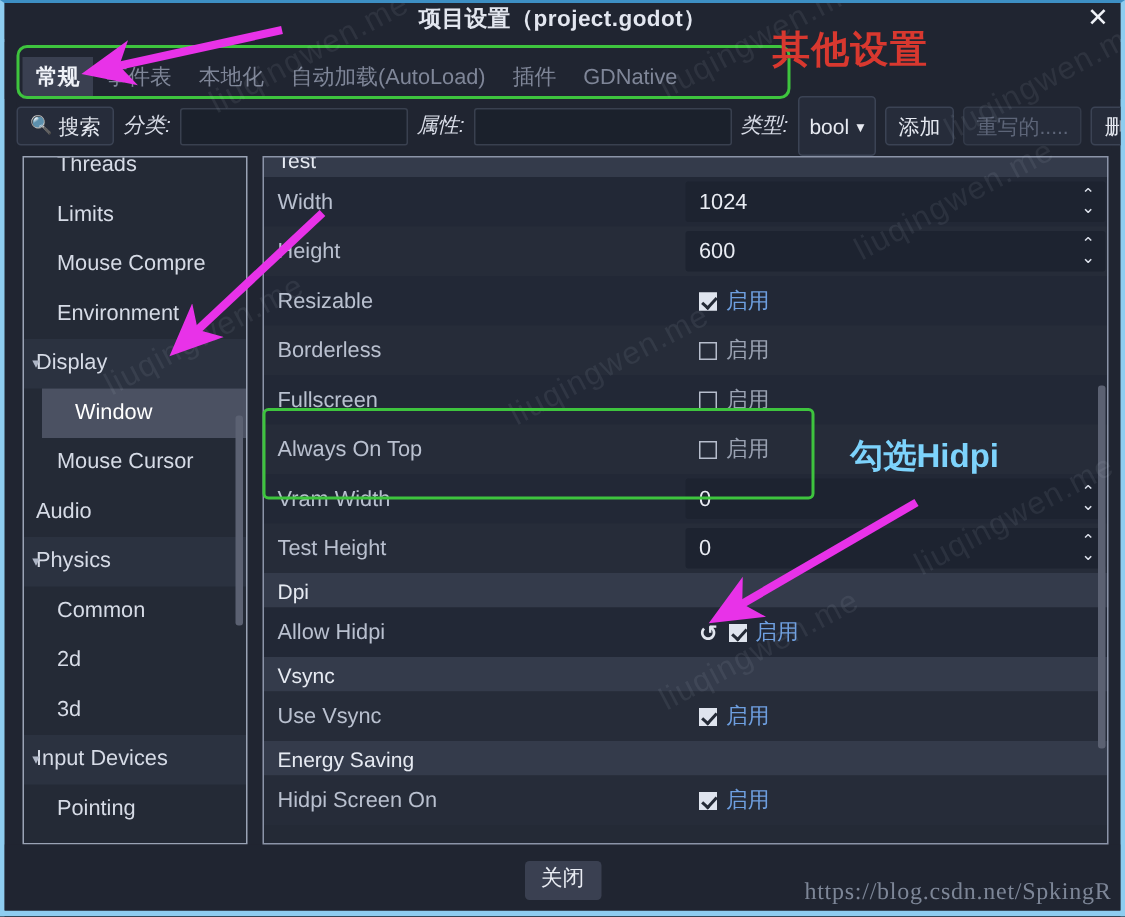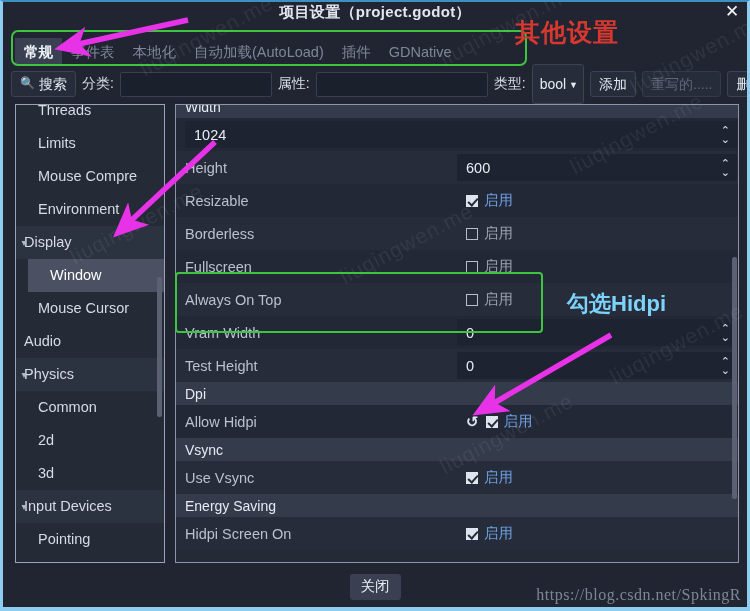--- a/index.html
+++ b/index.html
@@ -130,20 +130,21 @@
     cursor: pointer;
     display: flex;
     align-items: center;
     gap: 4px;
   }
   .tb-btn.dim { color: #5d6578; border-color: #333a49; }
   .tb-label {
     font-size: 14px;
     color: #d7dbe6;
     white-space: nowrap;
+    font-style: italic;
   }
   .tb-input {
     height: 25px;
     background: #1b212c;
     border: 1px solid #39404f;
     border-radius: 2px;
   }
   #cat-input { width: 152px; }
   #prop-input { width: 172px; }
   .tb-select {
@@ -491,24 +492,25 @@
 
         </div>
       </div>
       <div id="sidebar-scrollbar"></div>
     </div>
 
     <div id="props">
       <div style="margin-top:-9px">
 
         <div class="prow section">
+          <span class="pname">Test</span>
+        </div>
+
+        <div class="prow even">
           <span class="pname">Width</span>
-        </div>
-
-        <div class="prow even">
           <span class="pval numeric">
             <span class="num-text">1024</span>
             <span class="spin">⌃<br>⌄</span>
           </span>
         </div>
 
         <div class="prow odd">
           <span class="pname">Height</span>
           <span class="pval numeric">
             <span class="num-text">600</span>

